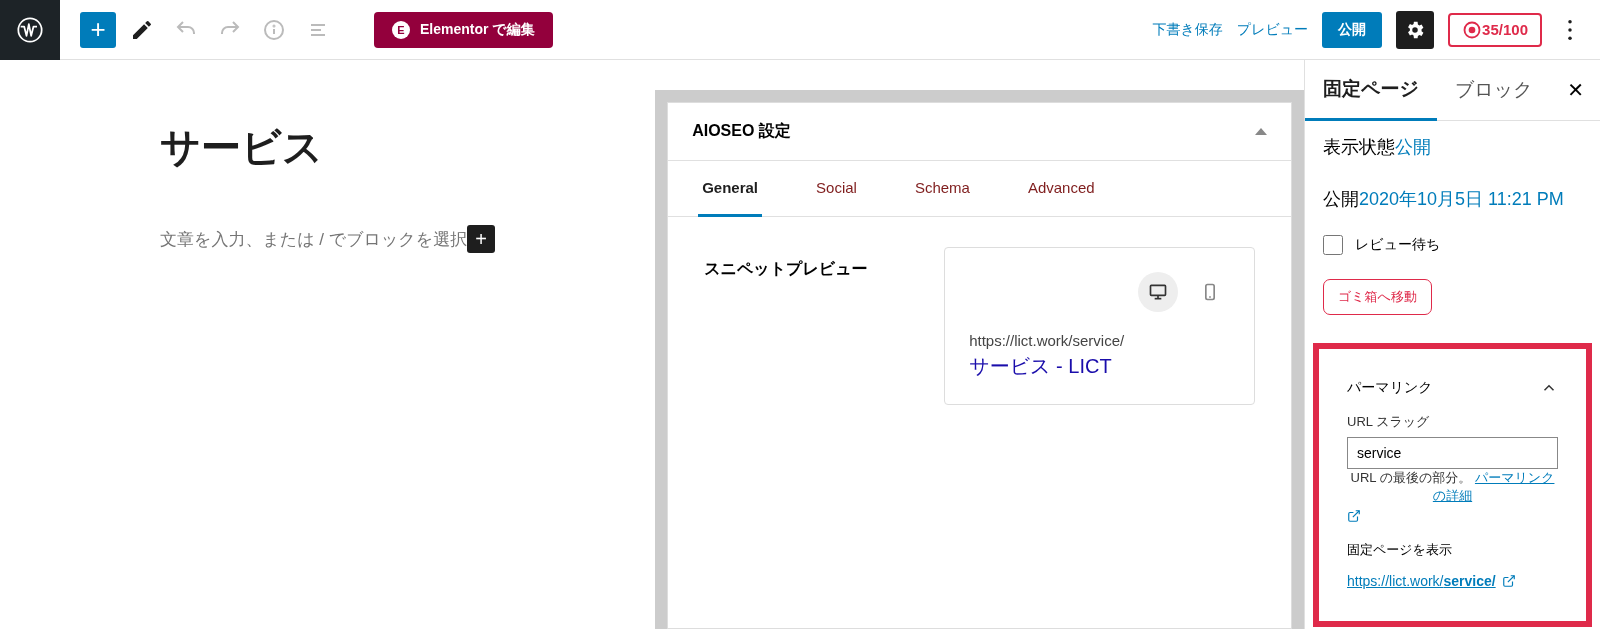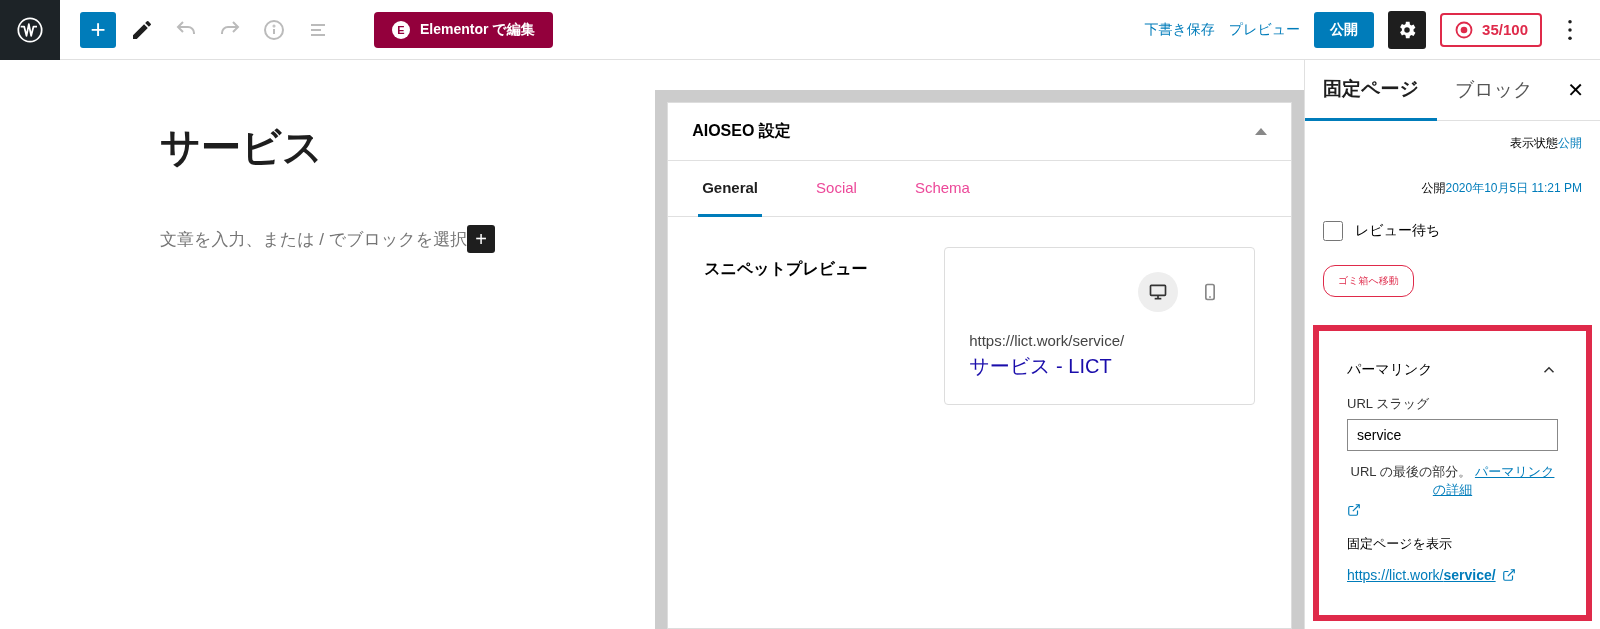--- a/index.html
+++ b/index.html
@@ -13,70 +13,70 @@
 .tb-icon { width: 36px; height: 36px; display: flex; align-items: center; justify-content: center; color: #1e1e1e; cursor: pointer; }
 .tb-icon.disabled { color: #bbb; }
 .tb-icon svg { width: 24px; height: 24px; }
 .btn-elementor { background: #93003c; color: #fff; border: none; padding: 9px 18px; border-radius: 4px; font-size: 14px; font-weight: 600; display: flex; align-items: center; gap: 10px; margin-left: 30px; cursor: pointer; }
 .btn-elementor .e-icon { width: 18px; height: 18px; background: #fff; border-radius: 50%; color: #93003c; font-size: 11px; font-weight: 800; display: flex; align-items: center; justify-content: center; }
 .tb-right { margin-left: auto; display: flex; align-items: center; gap: 14px; padding-right: 16px; }
 .tb-link { color: #007cba; font-size: 14px; text-decoration: none; font-weight: 500; cursor: pointer; text-align: center; }
 .btn-publish { background: #007cba; color: #fff; border: none; padding: 9px 16px; border-radius: 3px; font-size: 14px; font-weight: 600; cursor: pointer; }
 .btn-settings { width: 38px; height: 38px; background: #1e1e1e; border-radius: 3px; display: flex; align-items: center; justify-content: center; cursor: pointer; }
 .btn-settings svg { width: 22px; height: 22px; fill: #fff; }
-.score-pill { border: 2px solid #df2a4a; border-radius: 4px; padding: 5px 12px; display: flex; align-items: center; gap: 8px; cursor: pointer; }
+.score-pill { border: 2px solid #df2a4a; border-radius: 4px; padding: 5px 12px; display: flex; align-items: center; gap: 0; cursor: pointer; }
 .score-pill svg { width: 20px; height: 20px; }
 .score-pill span { color: #df2a4a; font-weight: 700; font-size: 15px; }
 .btn-more { width: 28px; height: 36px; display: flex; align-items: center; justify-content: center; color: #1e1e1e; cursor: pointer; }
 
 .main { display: flex; height: calc(100% - 60px); }
 .editor { flex: 1; display: flex; flex-direction: row; overflow: hidden; }
 .editor-content { padding: 60px 160px 30px; }
 .page-title { font-size: 40px; font-weight: 700; color: #1e1e1e; margin-bottom: 20px; }
 .block-row { display: flex; align-items: center; margin-top: 50px; }
 .block-placeholder { color: #757575; font-size: 17px; flex: 1; }
 .btn-add-block { width: 28px; height: 28px; background: #1e1e1e; border-radius: 3px; display: flex; align-items: center; justify-content: center; color: #fff; font-size: 20px; cursor: pointer; }
 
 .aioseo-wrap { background: #ccc; padding: 12px 12px 0; margin-top: 30px; flex: 1; }
 .aioseo-panel { background: #fff; border: 1px solid #ddd; height: 100%; }
 .aioseo-header { padding: 18px 24px; display: flex; align-items: center; justify-content: space-between; border-bottom: 1px solid #e0e0e0; }
 .aioseo-header h3 { font-size: 16px; font-weight: 700; }
 .caret-up { width: 0; height: 0; border-left: 6px solid transparent; border-right: 6px solid transparent; border-bottom: 7px solid #888; }
 .aioseo-tabs { display: flex; gap: 50px; padding: 0 30px; border-bottom: 1px solid #e0e0e0; }
-.aioseo-tab { padding: 18px 4px; font-size: 15px; color: #ec4899; cursor: pointer; }
+.aioseo-tab { padding: 18px 4px; font-size: 15px; color: #7f1d1d; cursor: pointer; }
 .aioseo-tab.active { color: #1e1e1e; font-weight: 700; border-bottom: 3px solid #007cba; margin-bottom: -1px; }
 .aioseo-body { padding: 30px 36px; }
 .snippet-row { display: flex; gap: 40px; align-items: flex-start; }
 .snippet-label { font-size: 16px; font-weight: 700; padding-top: 12px; min-width: 200px; }
 .snippet-box { flex: 1; border: 1px solid #ddd; border-radius: 4px; padding: 24px; }
 .device-toggle { display: flex; justify-content: flex-end; gap: 12px; margin-bottom: 20px; }
 .dev-btn { width: 40px; height: 40px; display: flex; align-items: center; justify-content: center; border-radius: 50%; cursor: pointer; }
 .dev-btn.active { background: #eee; }
 .dev-btn svg { width: 20px; height: 20px; }
 .snippet-url { color: #444; font-size: 15px; margin-bottom: 4px; }
 .snippet-title { color: #1a0dab; font-size: 20px; }
 
 .sidebar { width: 296px; border-left: 1px solid #e0e0e0; background: #fff; overflow-y: auto; }
 .sb-tabs { display: flex; align-items: center; border-bottom: 1px solid #e0e0e0; }
 .sb-tab { padding: 16px 18px; font-size: 19px; color: #555; cursor: pointer; }
 .sb-tab.active { color: #1e1e1e; font-weight: 600; border-bottom: 3px solid #007cba; margin-bottom: -1px; }
 .sb-close { margin-left: auto; padding: 0 16px; font-size: 20px; cursor: pointer; }
-.sb-row { display: flex; justify-content: flex-end; padding: 14px 18px; font-size: 12px; }
+.sb-row { display: flex; justify-content: flex-start; padding: 14px 18px; font-size: 18px; }
 .sb-row .val { color: #007cba; cursor: pointer; }
 .sb-chk { display: flex; align-items: center; gap: 12px; padding: 10px 18px; font-size: 14px; }
 .sb-chk input { width: 20px; height: 20px; border: 1px solid #888; }
 .sb-trash { padding: 14px 18px 20px; }
-.btn-trash { border: 1px solid #df2a4a; color: #df2a4a; background: #fff; padding: 8px 14px; font-size: 10px; cursor: pointer; border-radius: 12px; }
+.btn-trash { border: 1px solid #df2a4a; color: #df2a4a; background: #fff; padding: 8px 14px; font-size: 13px; cursor: pointer; border-radius: 7px; }
 
 .perma-box { margin: 8px; border: 6px solid #df2a4a; padding: 20px; }
 .perma-head { display: flex; justify-content: space-between; align-items: center; padding: 10px 8px; font-size: 14px; font-weight: 500; cursor: pointer; }
 .perma-head svg { width: 18px; height: 18px; }
 .perma-body { padding: 6px 8px 12px; }
 .perma-body label { font-size: 13px; color: #333; display: block; margin-bottom: 6px; }
-.perma-body input { width: 100%; border: 1px solid #888; padding: 7px 9px; font-size: 14px; margin-bottom: 12px; }
+.perma-body input { width: 100%; border: 1px solid #888; padding: 7px 9px; font-size: 14px; }
 .perma-help { font-size: 13px; color: #333; margin-bottom: 4px; text-align: center; }
 .perma-help a { color: #007cba; text-decoration: underline; cursor: pointer; }
 .perma-ext { margin-top: 4px; margin-bottom: 14px; }
 .perma-ext svg { width: 14px; height: 14px; stroke: #007cba; }
 .perma-view { font-size: 13px; margin-bottom: 14px; }
 .perma-link { font-size: 14px; color: #007cba; text-decoration: underline; cursor: pointer; display: flex; align-items: center; gap: 6px; }
 .perma-link b { font-weight: 700; }
 .perma-link svg { width: 14px; height: 14px; stroke: #007cba; fill: none; }
 </style>
 </head>
@@ -166,20 +166,21 @@
     <div class="aioseo-wrap">
       <div class="aioseo-panel">
         <div class="aioseo-header">
           <h3>AIOSEO 設定</h3>
           <div class="caret-up"></div>
         </div>
         <div class="aioseo-tabs">
           <div class="aioseo-tab active">General</div>
           <div class="aioseo-tab">Social</div>
           <div class="aioseo-tab">Schema</div>
+          <div class="aioseo-tab">Advanced</div>
         </div>
         <div class="aioseo-body">
           <div class="snippet-row">
             <div class="snippet-label">スニペットプレビュー</div>
             <div class="snippet-box">
               <div class="device-toggle">
                 <div class="dev-btn active">
                     <svg viewBox="0 0 24 24" fill="none" stroke="#333" stroke-width="2">
                       <rect x="3" y="4" width="18" height="12" rx="1"></rect>
                       <line x1="8" y1="20" x2="16" y2="20"></line>

